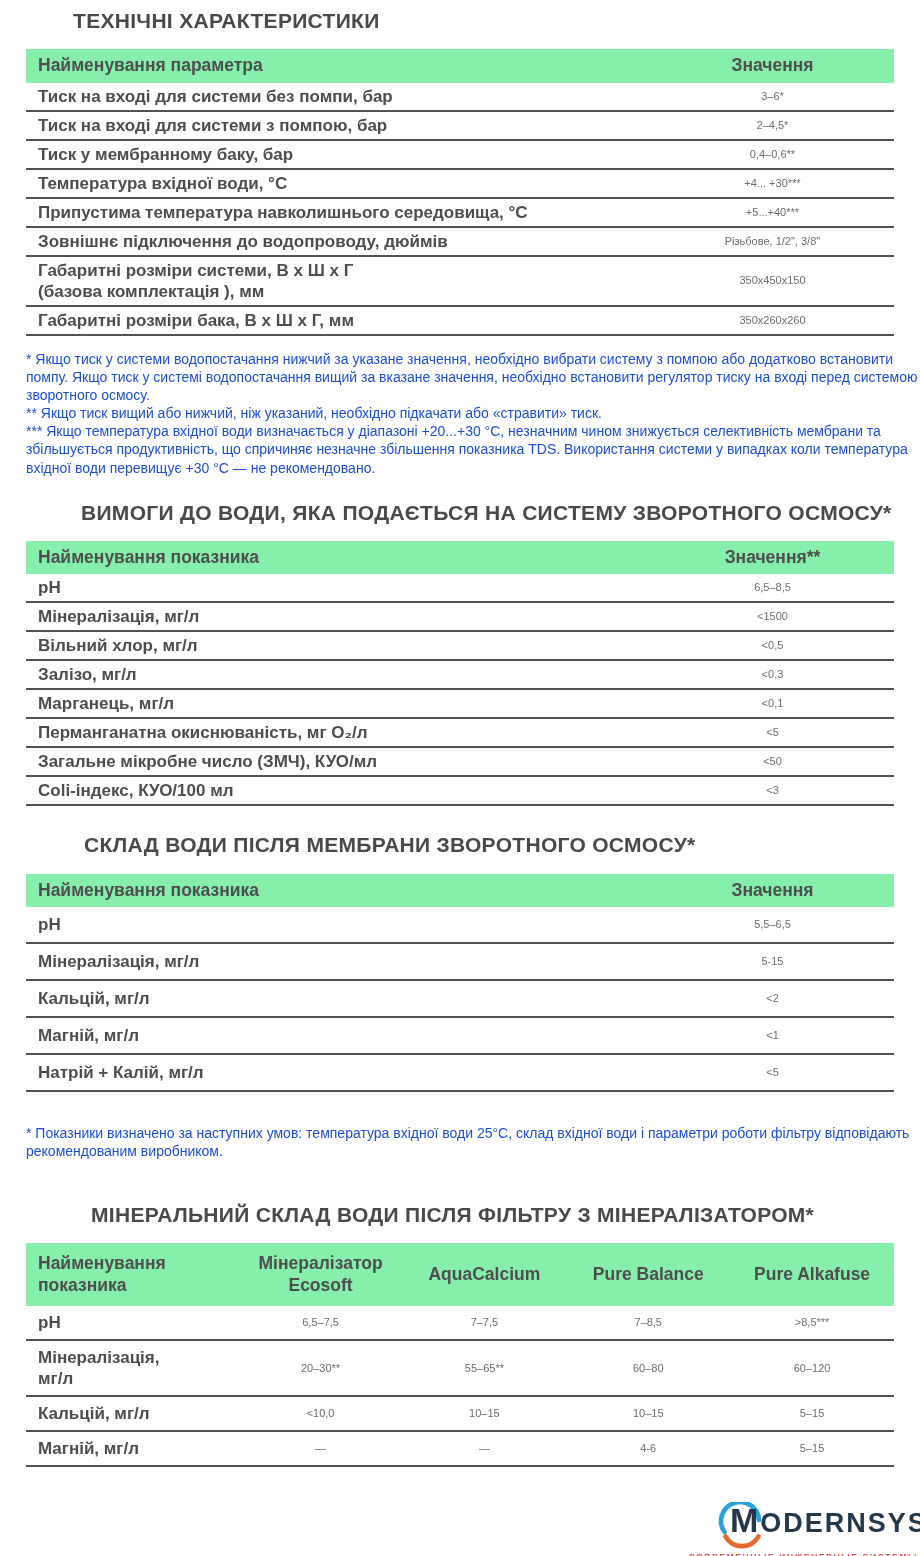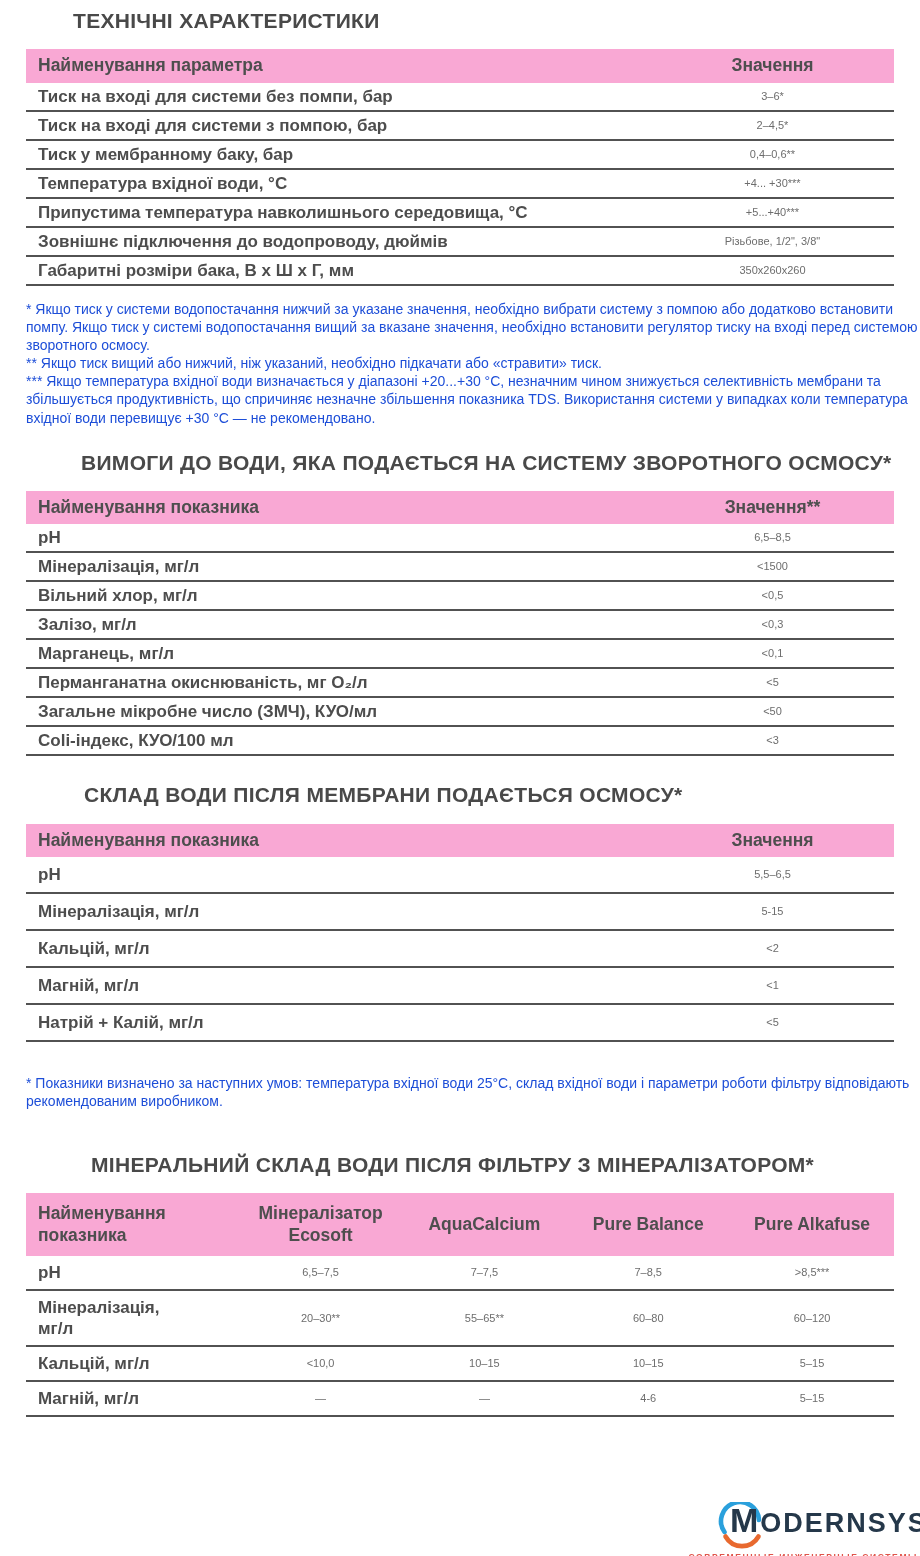--- a/index.html
+++ b/index.html
@@ -17,21 +17,21 @@
   .sec-title.t1 { padding-left:47px; }
   .sec-title.t2 { padding-left:55px; margin-top:23px; }
   .sec-title.t3 { padding-left:58px; margin-top:26px; }
   .sec-title.t4 { padding-left:65px; margin-top:42px; }
 
   table { width:868px; border-collapse:collapse; margin-top:16px; table-layout:fixed; }
   col.c-lbl { width:72%; }
   col.c-val { width:28%; }
 
   th {
-    background:#f9a8d4; color:#4e4e4e; font-size:17.5px; font-weight:bold;
+    background:#86efac; color:#4e4e4e; font-size:17.5px; font-weight:bold;
     padding:6px 4px 6px 12px; text-align:left; vertical-align:middle; line-height:1.22;
   }
   th.h-val { text-align:center; padding-left:0; padding-right:0; }
 
   td { border-bottom:2px solid #525252; vertical-align:middle; line-height:21px; }
   td.lbl { font-weight:bold; color:#4d4d4d; font-size:17px; padding:3px 6px 3px 12px; }
   td.val { color:#6d6d6d; font-size:11px; text-align:center; padding:3px 0; }
   .line2 { display:block; }
 
   table.rows-tall td { padding-top:7px; padding-bottom:7px; }
@@ -97,20 +97,27 @@
         </tr>
       <tr>
           <td class="lbl">Припустима температура навколишнього середовища, °С</td>
           <td class="val">+5...+40***</td>
         </tr>
       <tr>
           <td class="lbl">Зовнішнє підключення до водопроводу, дюймів</td>
           <td class="val">Різьбове, 1/2", 3/8"</td>
         </tr>
       <tr>
+        <td class="lbl">
+          <span>Габаритні розміри системи, В х Ш х Г</span>
+          <span class="line2">(базова комплектація ), мм</span>
+        </td>
+        <td class="val">350х450х150</td>
+      </tr>
+      <tr>
           <td class="lbl">Габаритні розміри бака, В х Ш х Г, мм</td>
           <td class="val">350х260х260</td>
         </tr>
     </tbody>
   </table>
 
   <div class="fn">
     <p>* Якщо тиск у системи водопостачання нижчий за указане значення, необхідно вибрати систему з помпою або додатково встановити помпу. Якщо тиск у системі водопостачання вищий за вказане значення, необхідно встановити регулятор тиску на вході перед системою зворотного осмосу.</p>
     <p>** Якщо тиск вищий або нижчий, ніж указаний, необхідно підкачати або «стравити» тиск.</p>
     <p>*** Якщо температура вхідної води визначається у діапазоні +20...+30 °С, незначним чином знижується селективність мембрани та збільшується продуктивність, що спричиняє незначне збільшення показника TDS. Використання системи у випадках коли температура вхідної води перевищує +30 °С — не рекомендовано.</p>
@@ -158,21 +165,21 @@
           <td class="lbl">Загальне мікробне число (ЗМЧ), КУО/мл</td>
           <td class="val">&lt;50</td>
         </tr>
       <tr>
           <td class="lbl">Coli-індекс, КУО/100 мл</td>
           <td class="val">&lt;3</td>
         </tr>
     </tbody>
   </table>
 
-  <h2 class="sec-title t3">СКЛАД ВОДИ ПІСЛЯ МЕМБРАНИ ПОДАЄТЬСЯ ОСМОСУ*</h2>
+  <h2 class="sec-title t3">СКЛАД ВОДИ ПІСЛЯ МЕМБРАНИ ЗВОРОТНОГО ОСМОСУ*</h2>
 
   <table class="spec rows-tall">
     <colgroup>
         <col class="c-lbl">
         <col class="c-val">
       </colgroup>
     <thead>
       <tr>
         <th class="h-lbl">Найменування показника</th>
         <th class="h-val">Значення</th>

